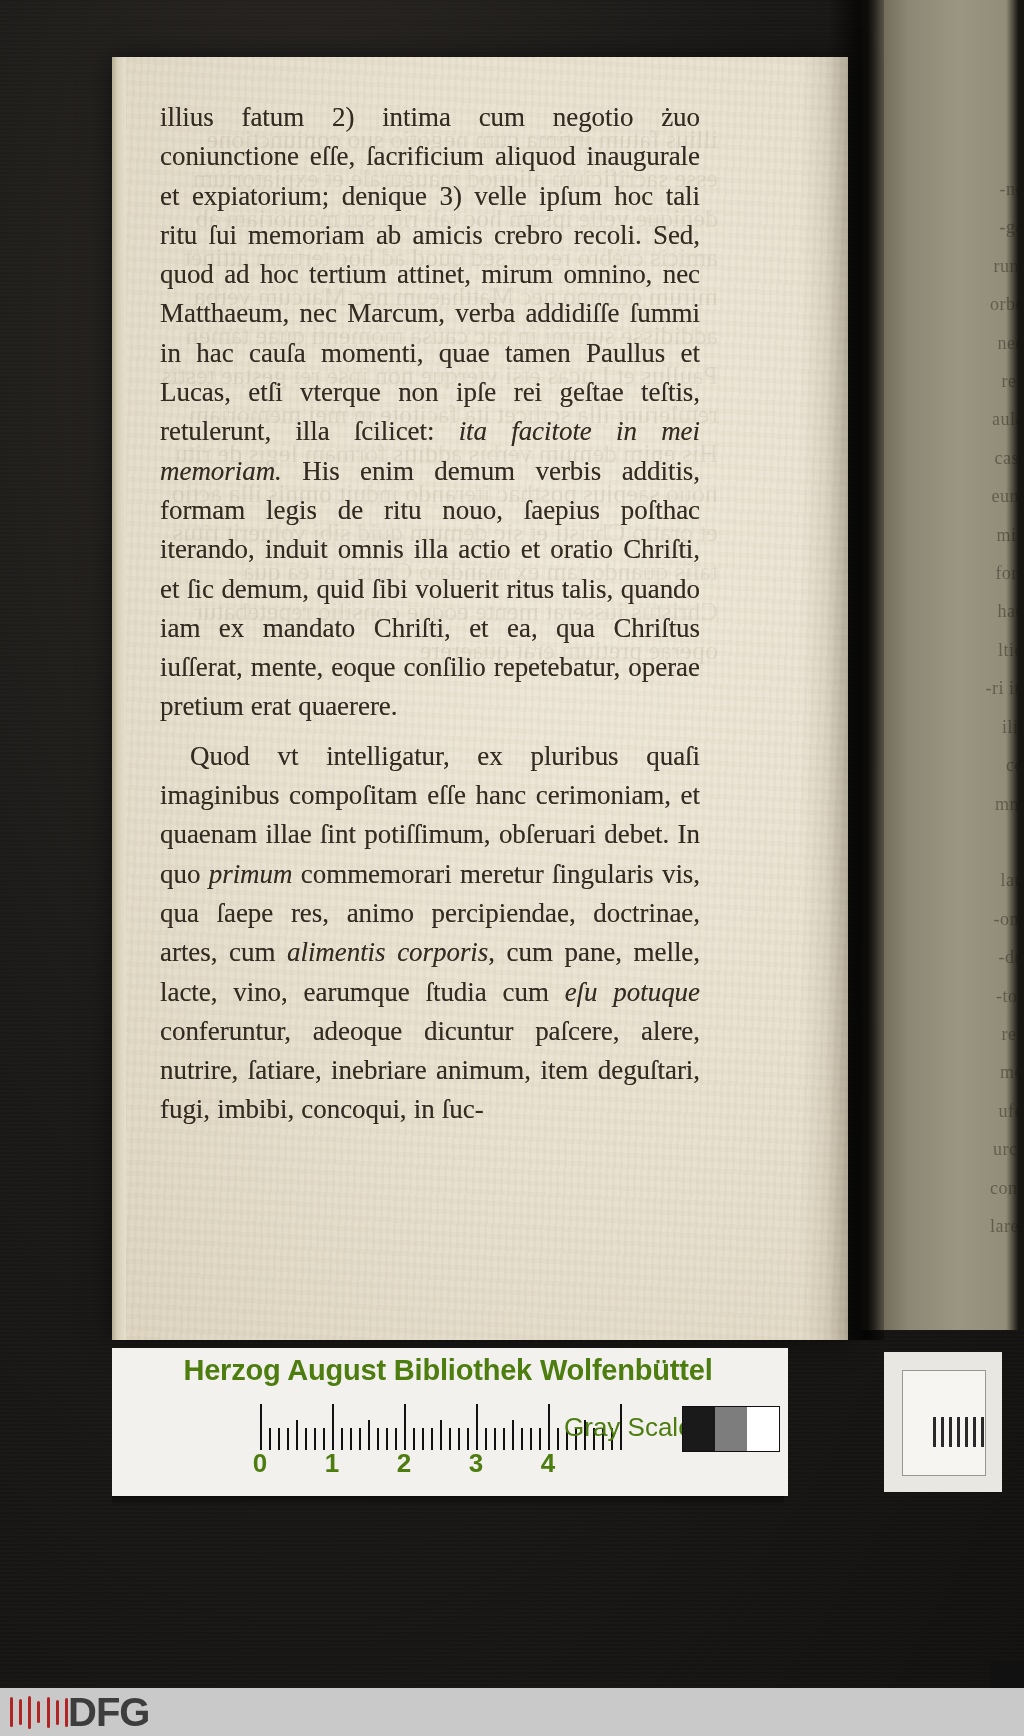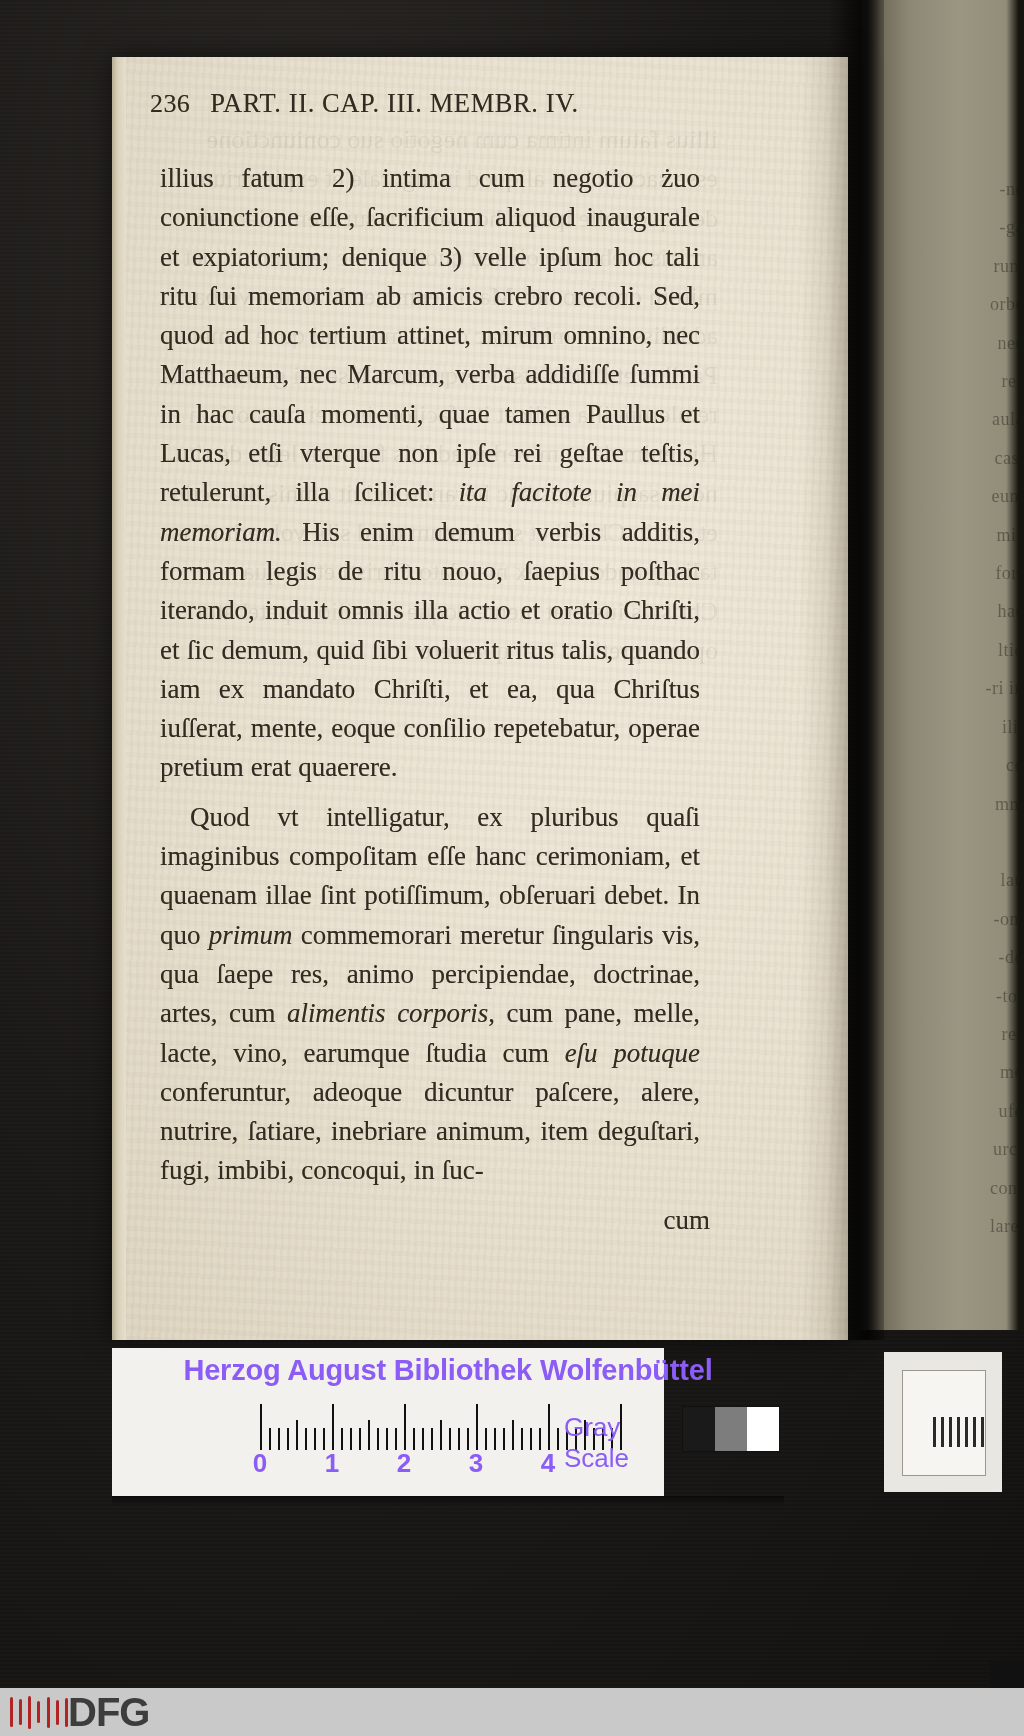--- a/index.html
+++ b/index.html
@@ -142,23 +142,23 @@
     transform: scaleX(-1);
     overflow: hidden;
     pointer-events: none;
     white-space: pre-wrap;
   }
 
   
   #scale-card {
     position: absolute;
     left: 112px; top: 1348px;
-    width: 552px; height: 148px;
+    width: 676px; height: 148px;
     background: #f2f1ee;
-    color: #8b5cf6;
+    color: #4d7c0f;
   }
   #hab-label {
     position: absolute;
     left: 0; top: 6px; width: 672px;
     text-align: center;
     font-family: "Liberation Sans", sans-serif;
     font-weight: bold;
     font-size: 29px;
     letter-spacing: -.2px;
   }
@@ -280,28 +280,24 @@
 cum</div>
 <div id="facing-page-right-dark"></div>
 <div id="gutter-shadow"></div>
 
 <div id="page-leaf"></div>
 <div id="page-edge-left"></div>
 
 <div id="show-through">illius fatum intima cum negotio suo coniunctione esse sacrificium aliquod inaugurale et expiatorium denique velle ipsum hoc tali ritu sui memoriam ab amicis crebro recoli sed quod ad hoc tertium attinet mirum omnino nec Matthaeum nec Marcum verba addidisse summi in hac causa momenti quae tamen Paullus et Lucas etsi vterque non ipse rei gestae testis retulerunt illa scilicet ita facitote in mei memoriam His enim demum verbis additis formam legis de ritu nouo saepius posthac iterando induit omnis illa actio et oratio Christi et sic demum quid sibi voluerit ritus talis quando iam ex mandato Christi et ea qua Christus iusserat mente eoque consilio repetebatur operae pretium erat quaerere</div>
 
 <div id="letterpress">
-  <div id="running-head">
-    <span class="folio">236</span><span class="smallcaps">PART. II. CAP. III. MEMBR. IV.</span>
-  </div>
   <div id="paragraphs">
       <p class="body-par"><span>illius fatum 2) intima cum negotio żuo coniunctione eſſe, ſacrificium aliquod inaugurale et expiatorium; denique 3) velle ipſum hoc tali ritu ſui memoriam ab amicis crebro recoli.  Sed, quod ad hoc tertium attinet, mirum omnino, nec Matthaeum, nec Marcum, verba addidiſſe ſummi in hac cauſa momenti, quae tamen Paullus et Lucas, etſi vterque non ipſe rei geſtae teſtis, retulerunt, illa ſcilicet: </span><i>ita facitote in mei memoriam.</i><span>  His enim demum verbis additis, formam legis de ritu nouo, ſaepius poſthac iterando, induit omnis illa actio et oratio Chriſti, et ſic demum, quid ſibi voluerit ritus talis, quando iam ex mandato Chriſti, et ea, qua Chriſtus iuſſerat, mente, eoque conſilio repetebatur, operae pretium erat quaerere.</span></p>
       <p class="body-par indented"><span>Quod vt intelligatur, ex pluribus quaſi imaginibus compoſitam eſſe hanc cerimoniam, et quaenam illae ſint potiſſimum, obſeruari debet.  In quo </span><i>primum</i><span> commemorari meretur ſingularis vis, qua ſaepe res, animo percipiendae, doctrinae, artes, cum </span><i>alimentis corporis</i><span>, cum pane, melle, lacte, vino, earumque ſtudia cum </span><i>eſu potuque</i><span> conferuntur, adeoque dicuntur paſcere, alere, nutrire, ſatiare, inebriare animum, item deguſtari, fugi, imbibi, concoqui, in ſuc-</span></p>
     </div>
-  <p class="catchword">cum</p>
 </div>
 
 <div id="page-curl-right"></div>
 
 <div id="scale-card">
   <div id="hab-label">Herzog August Bibliothek Wolfenbüttel</div>
   <div id="ruler">
       <span class="tick" style="left: 0px; height: 46px;"></span>
       <span class="tick" style="left: 9px; height: 22px;"></span>
       <span class="tick" style="left: 18px; height: 22px;"></span>

